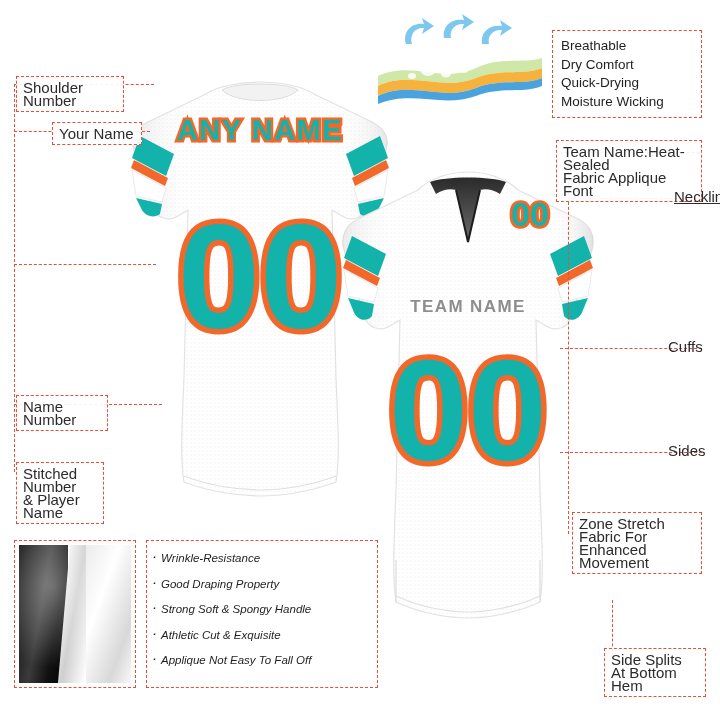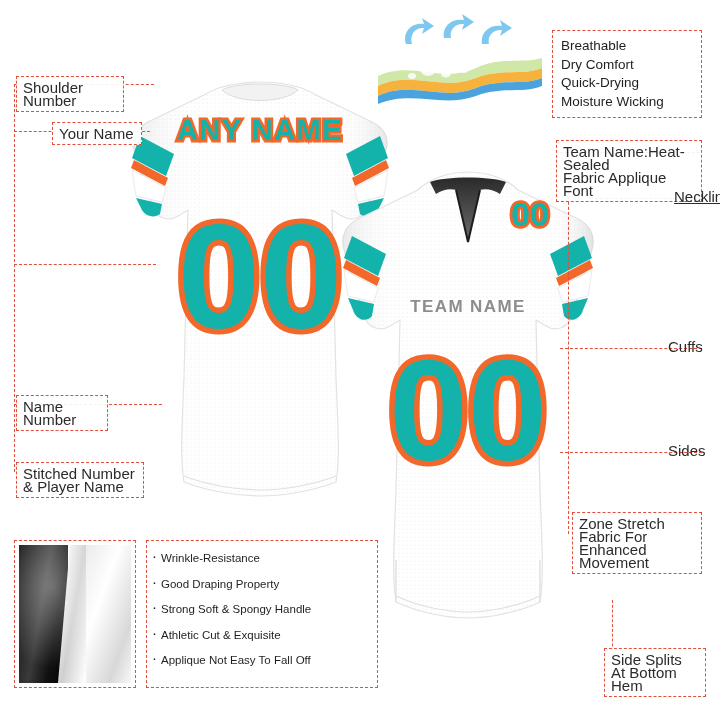--- a/index.html
+++ b/index.html
@@ -49,21 +49,21 @@
   .sw-c{position:absolute;left:60%;top:0;width:42%;height:100%;
     background:linear-gradient(110deg,#e9e9e9 0%,#ffffff 35%,#d8d8d8 75%,#fbfbfb 100%);}
   .sw-sheen{position:absolute;inset:0;
     background:radial-gradient(ellipse at 30% 30%,rgba(255,255,255,.35),transparent 60%);}
 
   
   .bullets{
     position:absolute;left:146px;top:540px;width:232px;height:148px;
     border:1px dashed #e0503a;box-sizing:border-box;
     padding:10px 8px 0 14px;
-    font-size:11.5px;line-height:14px;color:#1f1f1f;
+    font-size:11.5px;line-height:14px;color:#1f1f1f;font-style:italic;
   }
   .bullets li{margin-bottom:11.5px;list-style:none;position:relative;}
   .bullets li:before{content:"·";position:absolute;left:-9px;top:-2px;font-size:15px;}
   .bullets ul{margin:0;padding:0;}
 
   
   .breathe{position:absolute;left:372px;top:14px;width:176px;height:96px;}
 
   
   .jersey{position:absolute;}
@@ -226,21 +226,21 @@
   <div class="lead" style="left:560px;top:152px;width:140px;"></div>
   <div class="lead" style="left:590px;top:198px;width:112px;"></div>
   <div class="lead" style="left:560px;top:348px;width:142px;"></div>
   <div class="lead" style="left:560px;top:452px;width:142px;"></div>
   <div class="leadv" style="left:568px;top:152px;height:382px;"></div>
   <div class="leadv" style="left:612px;top:600px;height:56px;"></div>
 
   <div class="anno" style="left:16px;top:76px;width:108px;">Shoulder Number</div>
   <div class="anno" style="left:16px;top:122px;width:90px;margin-left:36px;">Your Name</div>
   <div class="anno" style="left:16px;top:395px;width:92px;">Name Number</div>
-  <div class="anno" style="left:16px;top:462px;width:128px;">Stitched Number
+  <div class="anno" style="left:16px;top:462px;width:88px;">Stitched Number
 &amp; Player Name</div>
 
   <div class="anno" style="left:556px;top:140px;width:146px;">Team Name:Heat-Sealed
 Fabric Applique Font</div>
   <div class="anno" style="left:674px;top:190px;width:58px;border:none;background:none;padding:0;text-decoration:underline;">Neckline</div>
   <div class="anno" style="left:668px;top:340px;width:40px;border:none;background:none;padding:0;">Cuffs</div>
   <div class="anno" style="left:668px;top:444px;width:40px;border:none;background:none;padding:0;">Sides</div>
   <div class="anno" style="left:572px;top:512px;width:130px;">Zone Stretch
 Fabric For
 Enhanced Movement</div>

